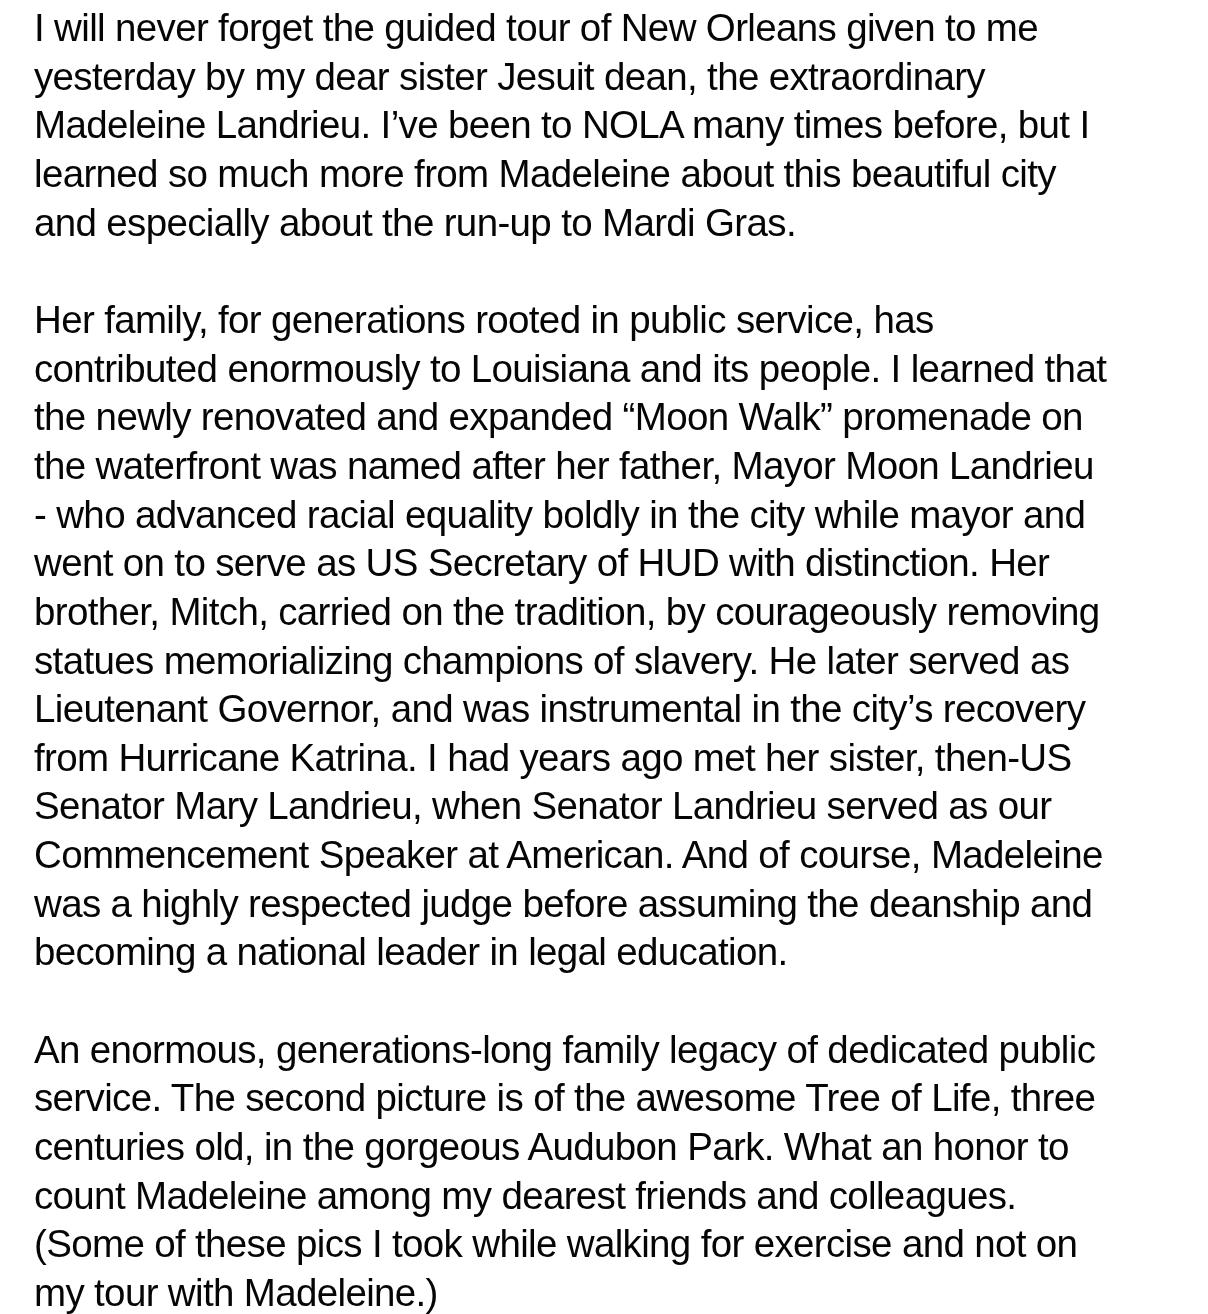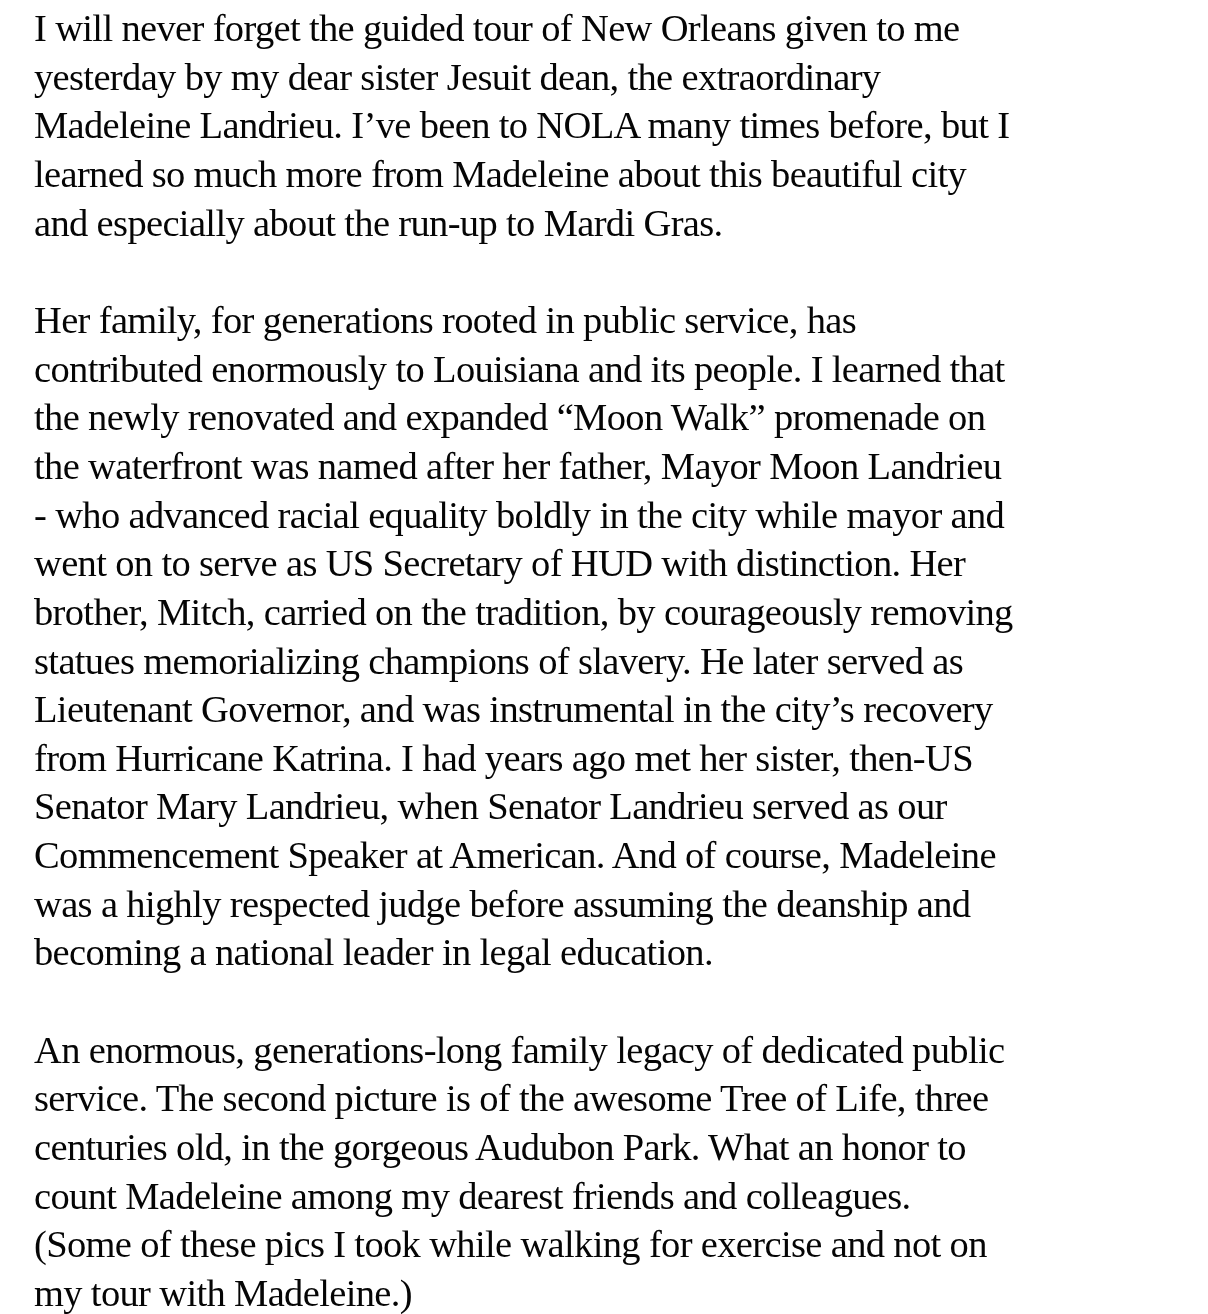--- a/index.html
+++ b/index.html
@@ -19,21 +19,20 @@
     font-family: "Liberation Sans", sans-serif;
     font-size: 38.5px;
     line-height: 48.65px;
     letter-spacing: -0.65px;
     color: #050505;
     font-weight: 400;
   }
   .para {
     margin: 0 0 48.65px 0;
     white-space: pre-line; 
-    font-family: Liberation Serif, serif;
   }
   .para:last-child {
     margin-bottom: 0;
   }
 </style>
 </head>
 <body>
 
 <div class="post">
   <p class="para">I will never forget the guided tour of New Orleans given to me

